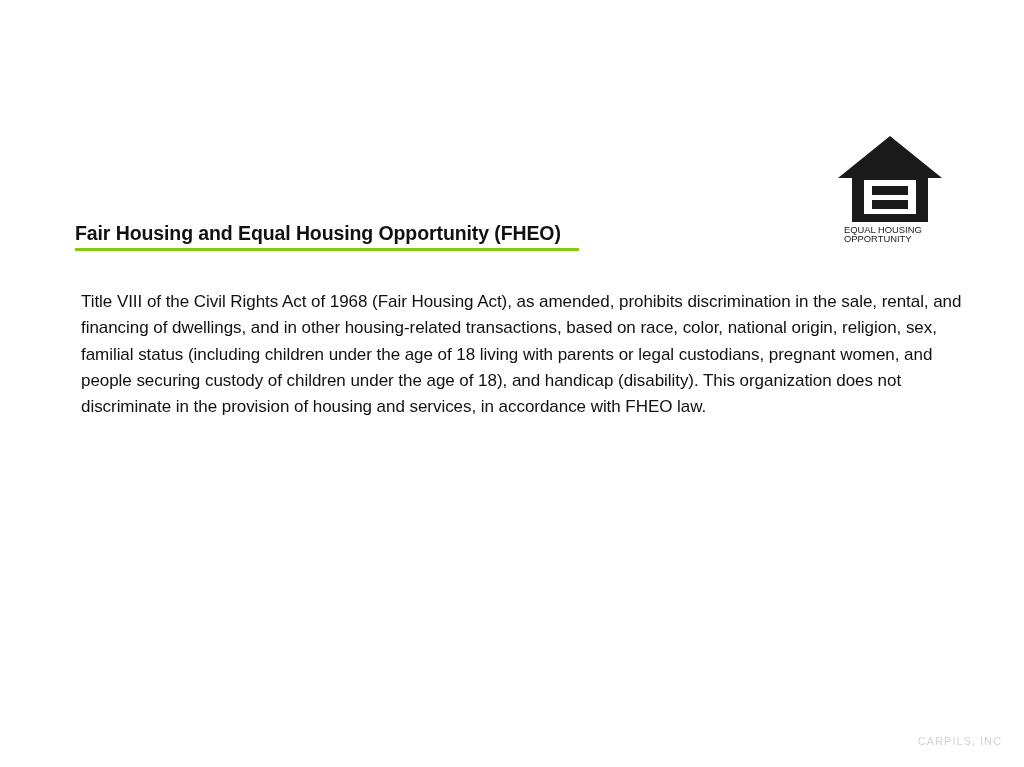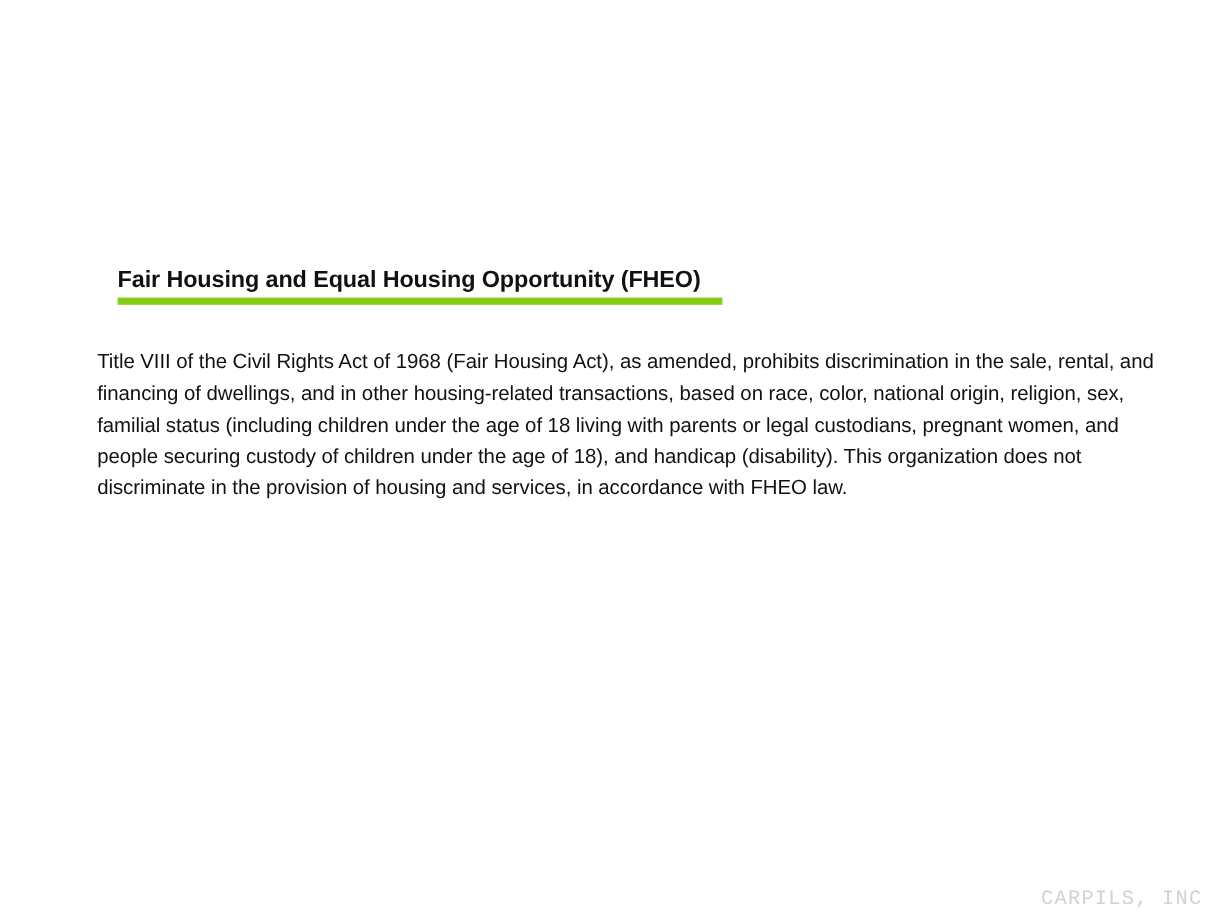--- a/index.html
+++ b/index.html
@@ -31,27 +31,27 @@
     width: 108px;
     height: 112px;
   }
   .logo-svg {
     display: block;
   }
 
   
   .heading {
     position: absolute;
-    left: 98px;
+    left: 75px;
     top: 222px;
     font-size: 19.5px;
     font-weight: bold;
     letter-spacing: -0.1px;
     color: #111111;
-    border-bottom: 6px solid #84cc16;
+    border-bottom: 3px solid #84cc16;
     padding-bottom: 3px;
     padding-right: 18px;
     display: inline-block;
     white-space: nowrap;
   }
 
   
   .body-text {
     position: absolute;
     left: 81px;
@@ -60,33 +60,47 @@
     font-size: 17px;
     line-height: 26.3px;
     color: #111111;
     letter-spacing: -0.05px;
   }
 
   
   .footer-mark {
     position: absolute;
     right: 22px;
-    bottom: 8px;
-    font-family: Liberation Mono, monospace;
-    font-size: 17px;
+    bottom: 20px;
+    font-family: Liberation Sans, sans-serif;
+    font-size: 11px;
     letter-spacing: 1px;
     color: #d2d2d2;
     user-select: none;
   }
 </style>
 </head>
 <body>
 
 <div class="slide">
 
+  <div class="logo-wrap">
+    <svg class="logo-svg" width="108" height="112" viewBox="0 0 108 112" xmlns="http://www.w3.org/2000/svg">
+
+      <path d="M54 2 L106 44 L92 44 L92 88 L16 88 L16 44 L2 44 Z" fill="#1a1a1a"></path>
+
+      <rect x="28" y="46" width="52" height="34" fill="#ffffff"></rect>
+
+      <rect x="36" y="52" width="36" height="9" fill="#1a1a1a"></rect>
+      <rect x="36" y="66" width="36" height="9" fill="#1a1a1a"></rect>
+
+      <text x="8" y="99" font-family="Liberation Sans, sans-serif" font-size="9.4" fill="#1a1a1a">EQUAL HOUSING</text>
+      <text x="8" y="108" font-family="Liberation Sans, sans-serif" font-size="9.4" fill="#1a1a1a">OPPORTUNITY</text>
+    </svg>
+  </div>
 
   <div class="heading">Fair Housing and Equal Housing Opportunity (FHEO)</div>
 
   <p class="body-text">Title VIII of the Civil Rights Act of 1968 (Fair Housing Act), as amended, prohibits discrimination in the sale, rental, and financing of dwellings, and in other housing-related transactions, based on race, color, national origin, religion, sex, familial status (including children under the age of 18 living with parents or legal custodians, pregnant women, and people securing custody of children under the age of 18), and handicap (disability). This organization does not discriminate in the provision of housing and services, in accordance with FHEO law.</p>
 
   <div class="footer-mark">CARPILS, INC</div>
 
 </div>
 
 </body></html>

